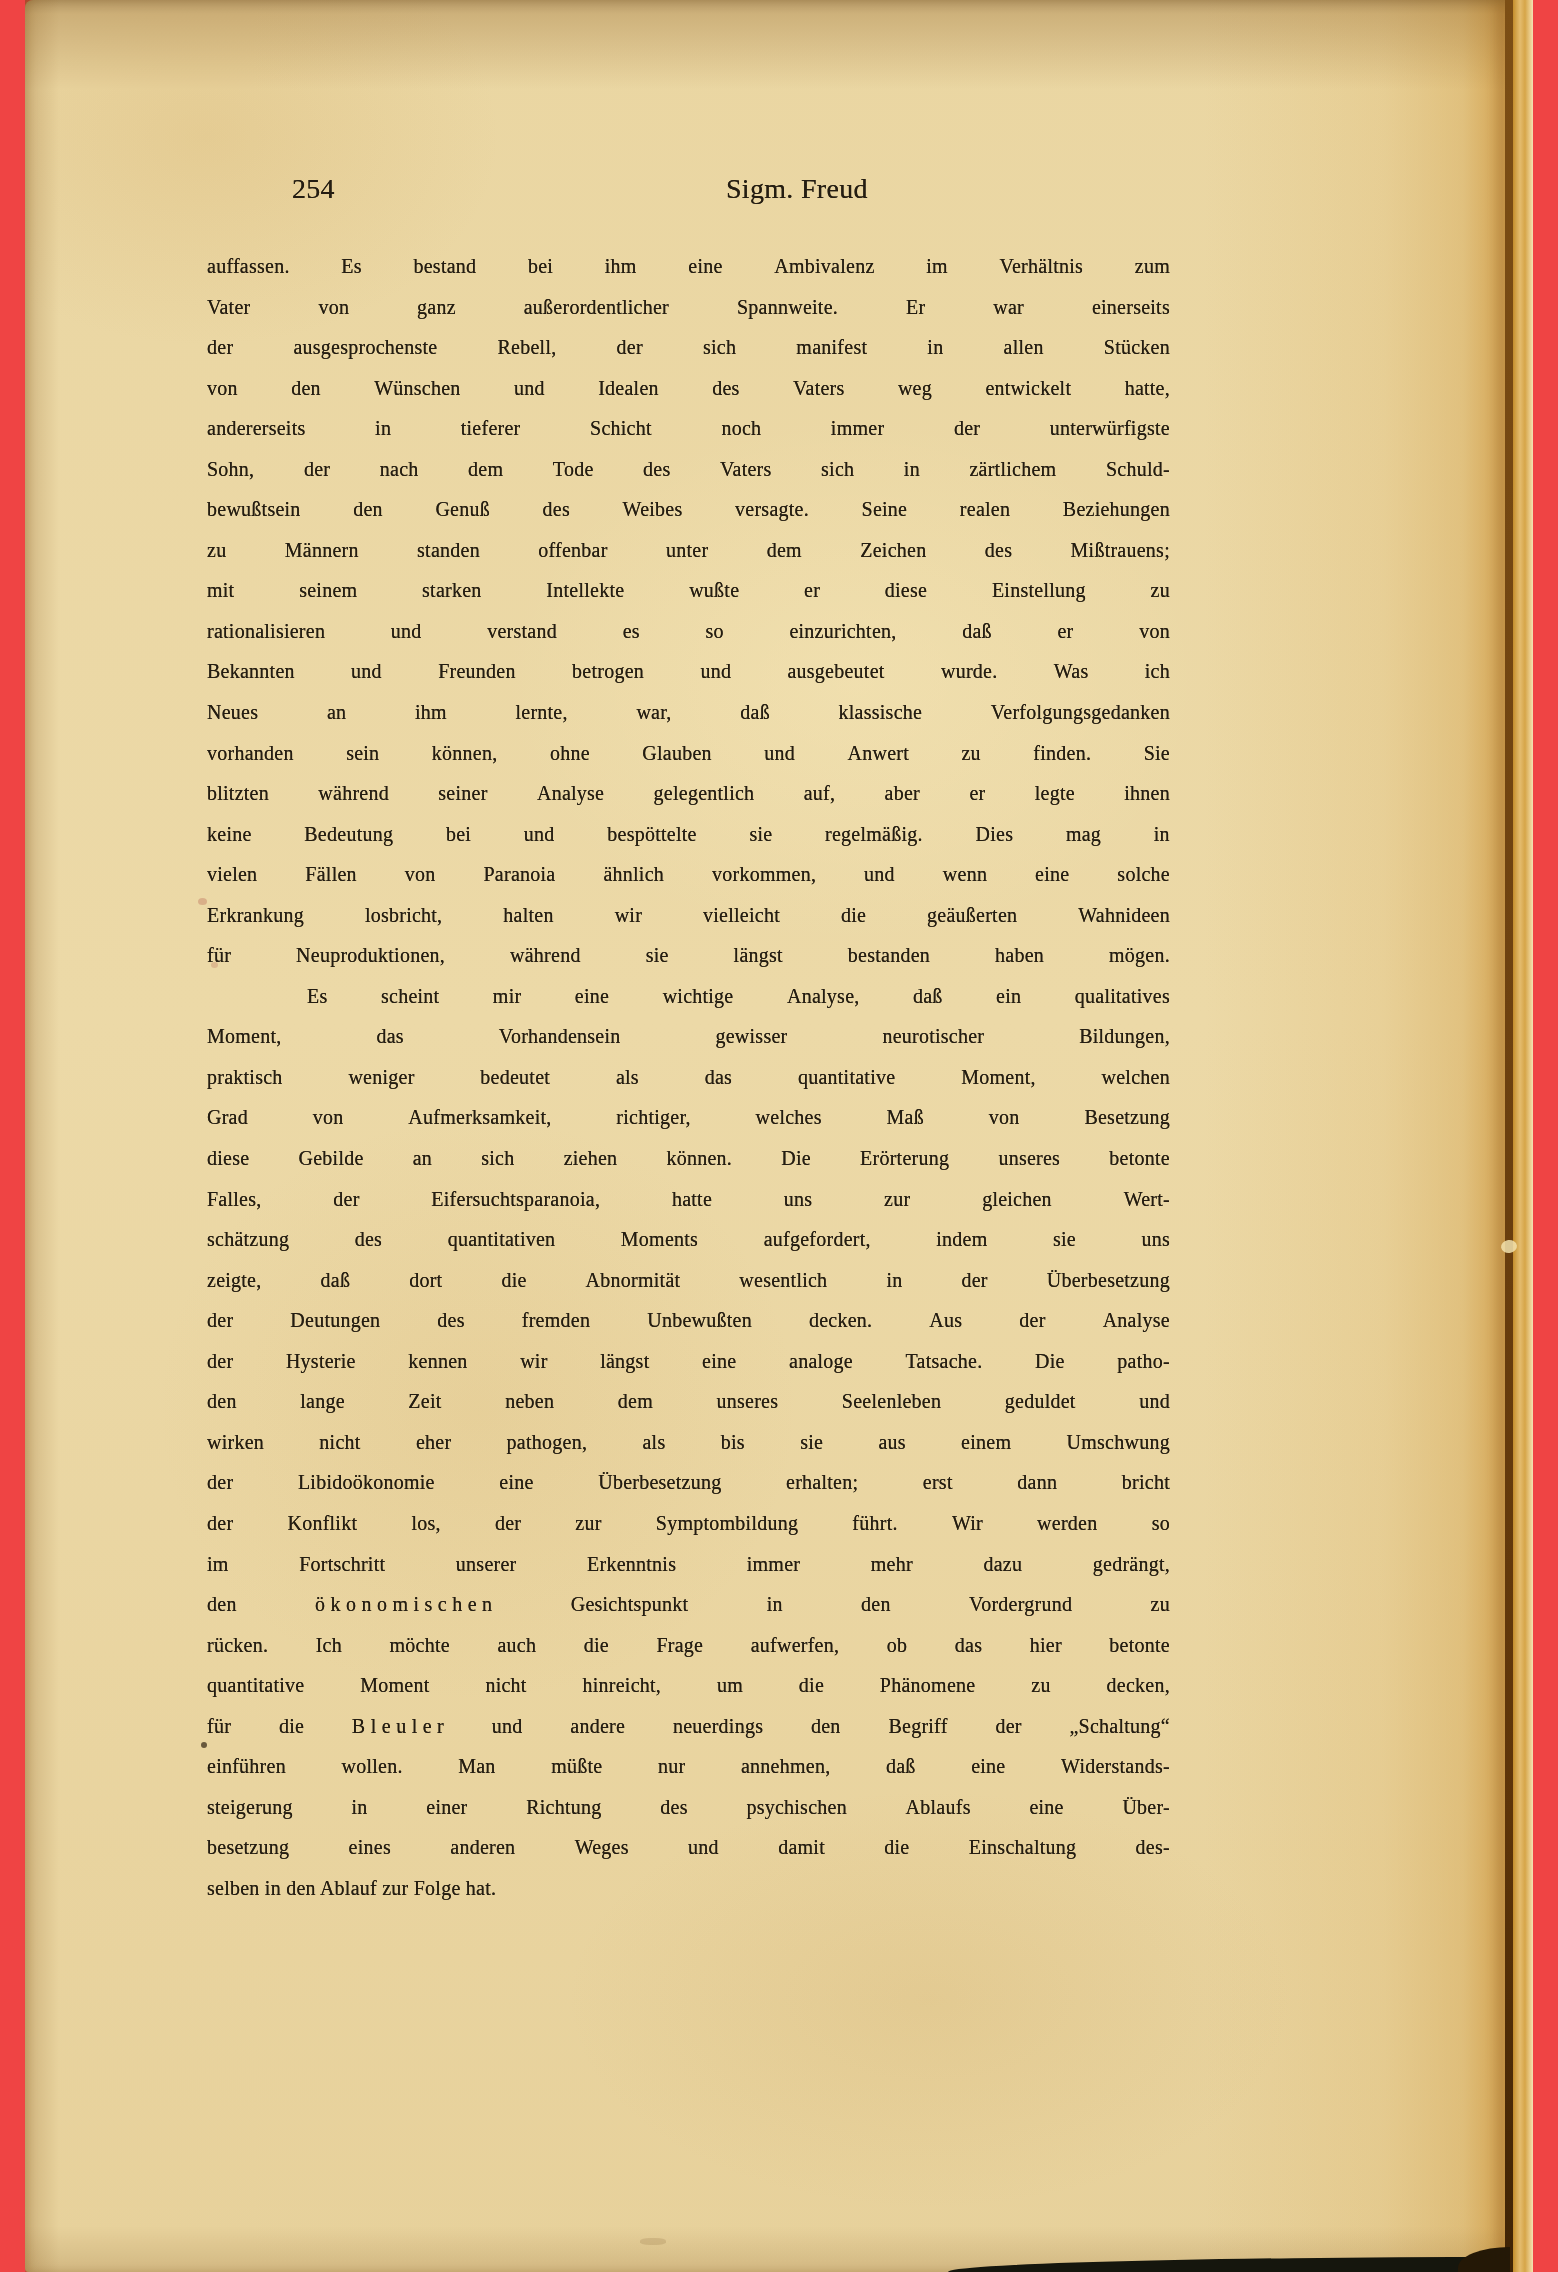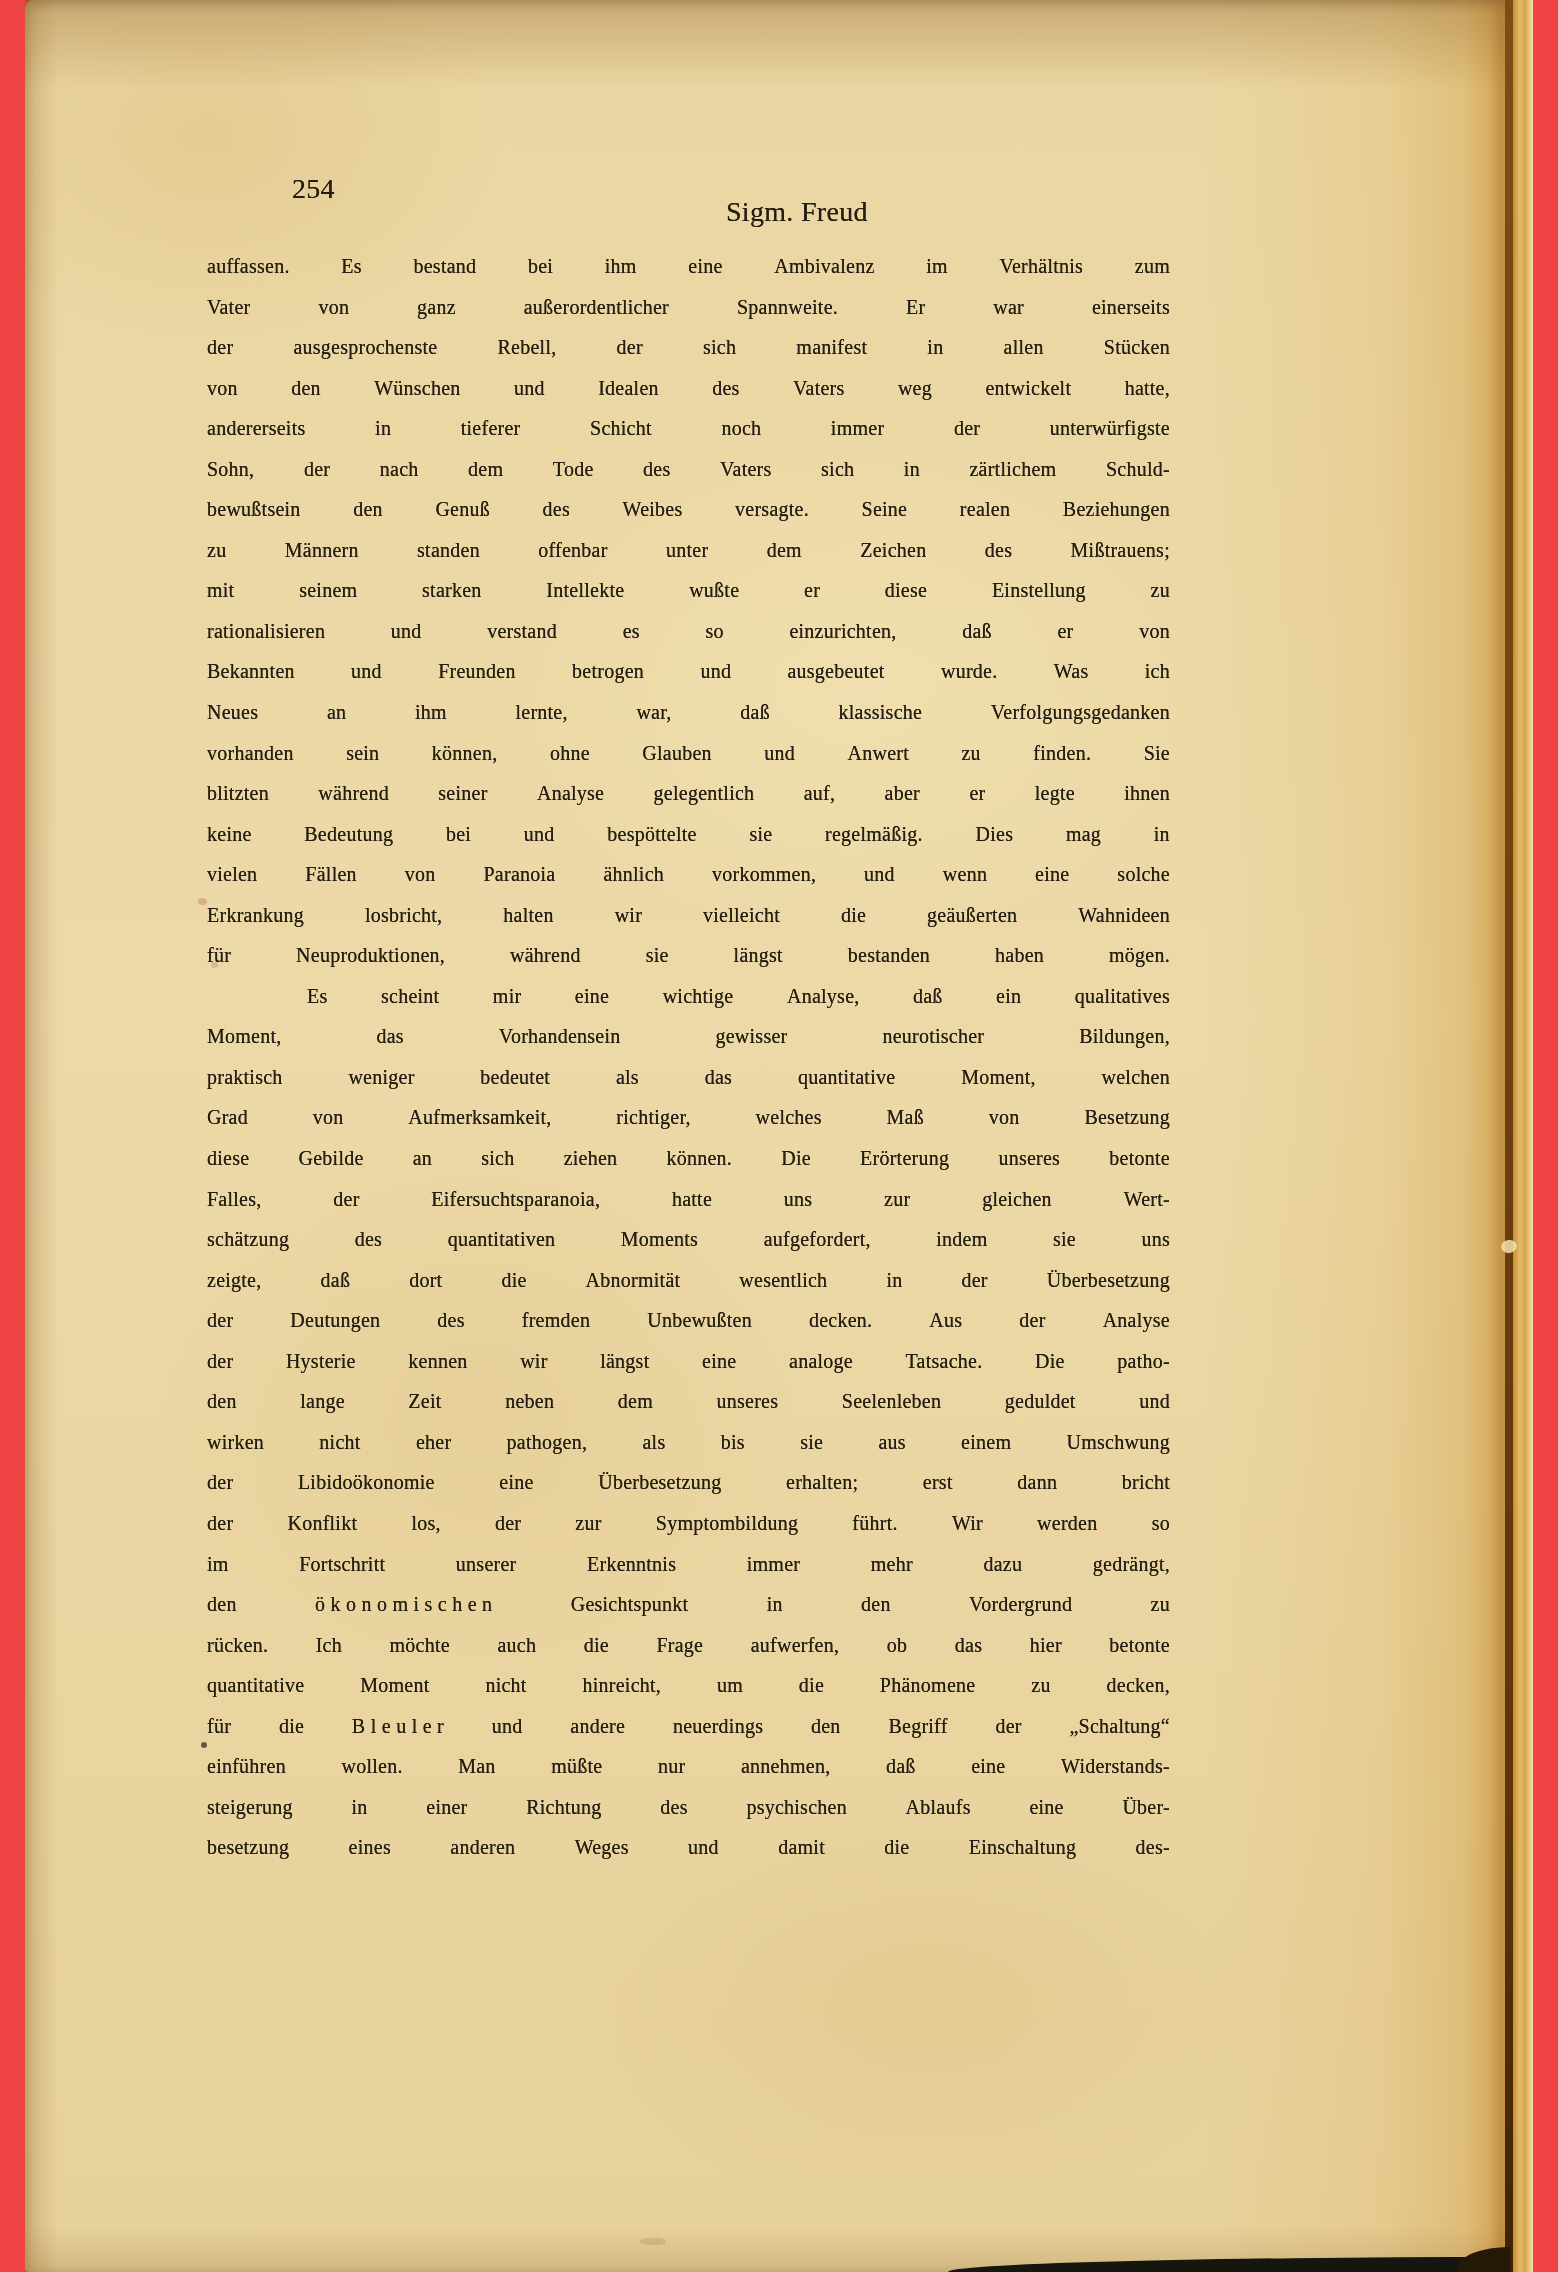--- a/index.html
+++ b/index.html
@@ -65,21 +65,21 @@
   .speck { position:absolute; border-radius:50%; }
   .speck.pink1 { left:198px; top:898px;  width:9px; height:7px;  background:rgba(186,108,88,0.38); }
   .speck.pink2 { left:211px; top:962px;  width:7px; height:6px;  background:rgba(186,108,88,0.30); }
   .speck.dark1 { left:201px; top:1742px; width:6px; height:6px;  background:rgba(60,47,28,0.75); }
   .speck.tan1  { left:640px; top:2238px; width:26px; height:7px; background:rgba(150,120,70,0.25); border-radius:40%; }
   
   .running-head { position:absolute; top:172px; left:0; width:1558px; height:34px;
                   color:#241d12; font-size:28px; line-height:34px;
                   text-shadow:0 0 0.6px rgba(32,24,10,0.85); letter-spacing:0.3px; }
   .page-number  { position:absolute; left:292px; top:0; }
-  .running-title{ position:absolute; left:726px; top:0;margin-top:23px; }
+  .running-title{ position:absolute; left:726px; top:0; }
   #text-block {
     position:absolute; left:207px; top:246px; width:963px;
     color:#241d12; font-size:20px; letter-spacing:0.25px;
     text-shadow:0 0 0.6px rgba(32,24,10,0.85);
   }
   .line { display:flex; justify-content:space-between; height:40.55px; line-height:40.55px; }
   .line span { white-space:pre; }
   .line.indent { padding-left:100px; }
   .line.no-just { display:block; white-space:nowrap; }
 </style>
@@ -530,20 +530,21 @@
         <span>besetzung</span>
         <span>eines</span>
         <span>anderen</span>
         <span>Weges</span>
         <span>und</span>
         <span>damit</span>
         <span>die</span>
         <span>Einschaltung</span>
         <span>des-</span>
       </div>
+      <div class="line no-just">selben in den Ablauf zur Folge hat.</div>
     </div>
 
   <div class="edge-stack"></div>
   <div class="crease"></div>
   <div class="crease-nick"></div>
 
   <div class="shadow-curve"></div>
   <div class="shadow-corner"></div>
 
   <div class="speck pink1"></div>

